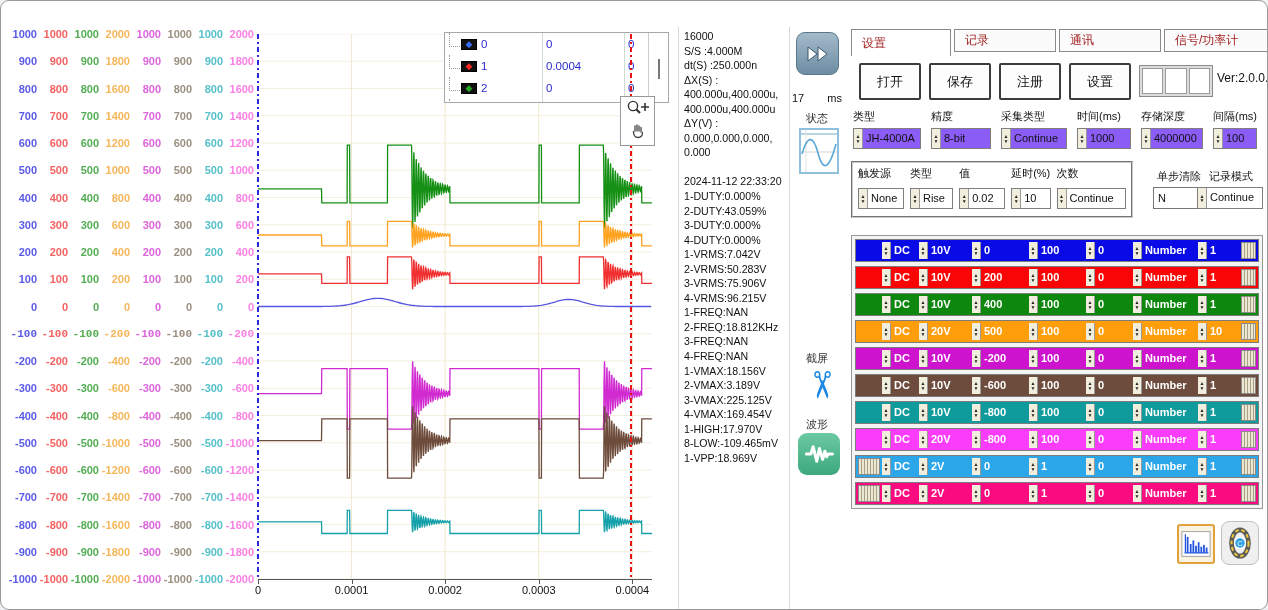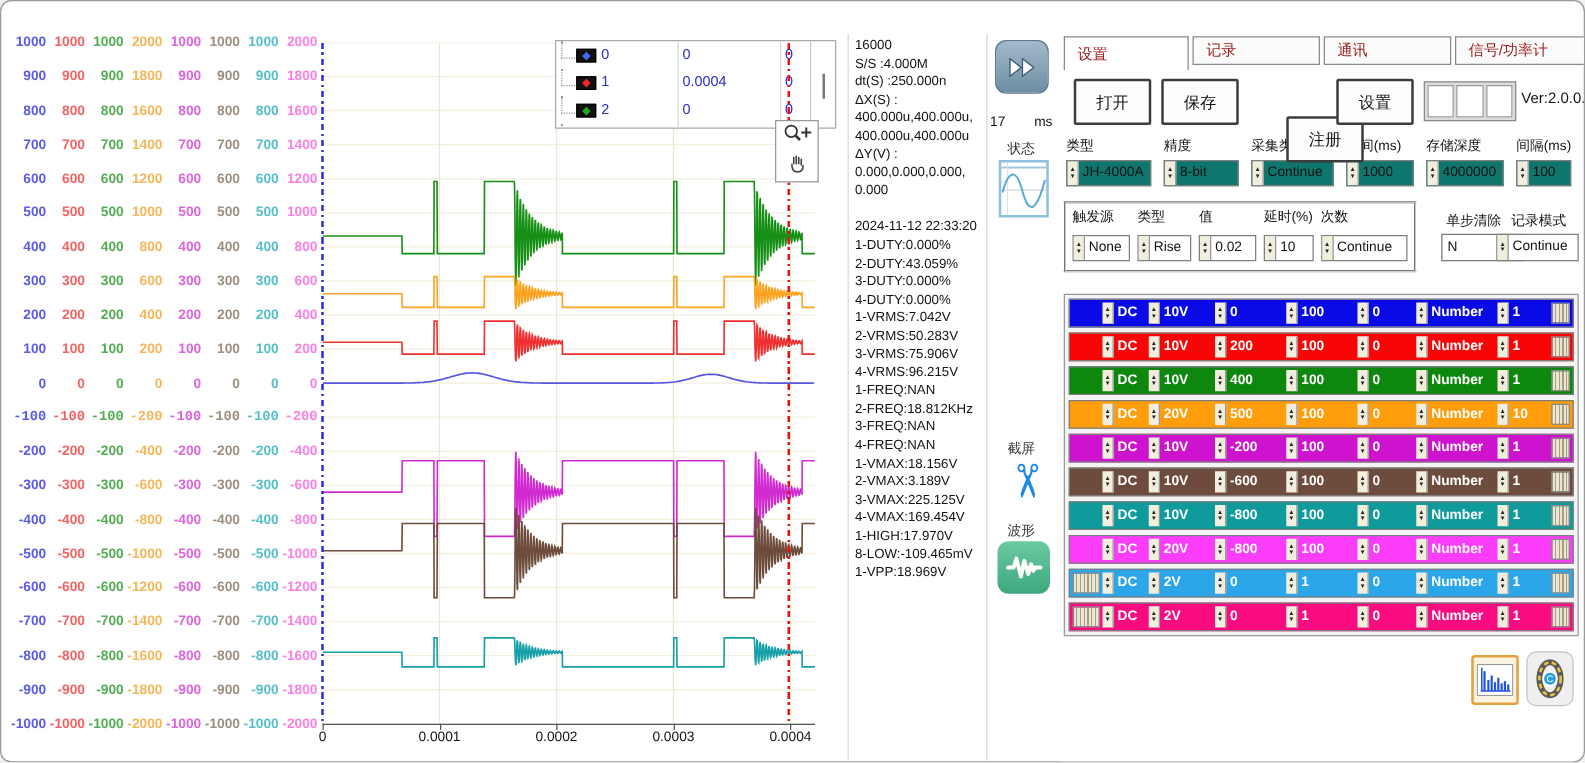--- a/index.html
+++ b/index.html
@@ -56,21 +56,21 @@
   .tab.active{height:27px;background:#fff;border-bottom:none;z-index:2;}
   .btn{position:absolute;top:62px;width:62px;height:37px;background:#fdfdfd;border:2px solid #3c3c3c;border-radius:2px;
        font-size:13px;color:#111;display:flex;align-items:center;justify-content:center;}
   .segwidget{left:1138px;top:64px;width:74px;height:32px;border:1px solid #8a8a8a;background:#dcdcdc;
              display:flex;gap:2px;padding:2px;}
   .segcell{flex:1;background:#fff;border:1px solid #9a9a9a;}
   .version{left:1216px;top:70px;font-size:12px;color:#111;}
   .prow{left:852px;top:108px;width:410px;display:flex;gap:10px;}
   .pgroup{display:flex;flex-direction:column;}
   .plabel{font-size:11px;color:#111;margin-bottom:4px;white-space:nowrap;}
-  .field{display:flex;height:21px;border:1px solid #7f7f7f;background:#0f766e;}
+  .field{display:flex;height:21px;border:1px solid #7f7f7f;background:#8b5cf6;}
   .fval{font-size:11px;color:#111;line-height:19px;padding-left:3px;white-space:nowrap;overflow:hidden;}
   .spin{width:9px;background:#f1eedd;border-right:1px solid #999;display:flex;flex-direction:column;
         align-items:center;justify-content:center;flex:none;}
   .spin span{font-size:5px;line-height:4.5px;color:#222;}
   .triggroup{left:850px;top:160px;width:282px;height:57px;border:2px groove #c8c8c8;padding:3px 5px;}
   .trigrow{display:flex;gap:6px;}
   .ssc{left:1152px;top:186px;width:66px;height:22px;border:1px solid #777;background:#fff;display:flex;}
   .ssc .t{flex:1;font-size:11px;line-height:20px;padding-left:4px;color:#111;}
   .ssc .b{width:16px;background:#e3dfc8;border-left:1px solid #999;}
   .rmode{left:1196px;top:186px;width:66px;height:22px;display:flex;border:1px solid #7f7f7f;background:#fff;}
@@ -1183,15 +1183,15 @@
       <text x="18" y="24" font-size="8" fill="#fff" text-anchor="middle" font-family="Liberation Sans, sans-serif">C</text>
     </svg>
   </div>
 
 <div class="tab active" style="left: 850px; width: 100px;">设置</div>
     <div class="tab" style="left: 953px; width: 102px;">记录</div>
     <div class="tab" style="left: 1058px; width: 102px;">通讯</div>
     <div class="tab" style="left: 1163px; width: 106px;">信号/功率计</div>
     <div class="btn" style="left: 858px;">打开</div>
     <div class="btn" style="left: 928px;">保存</div>
-    <div class="btn" style="left: 1028px; margin-top: 30px;">注册</div>
+    <div class="btn" style="left: 998px;">注册</div>
     <div class="btn" style="left: 1068px;">设置</div>
   </div>
 
 </body></html>

